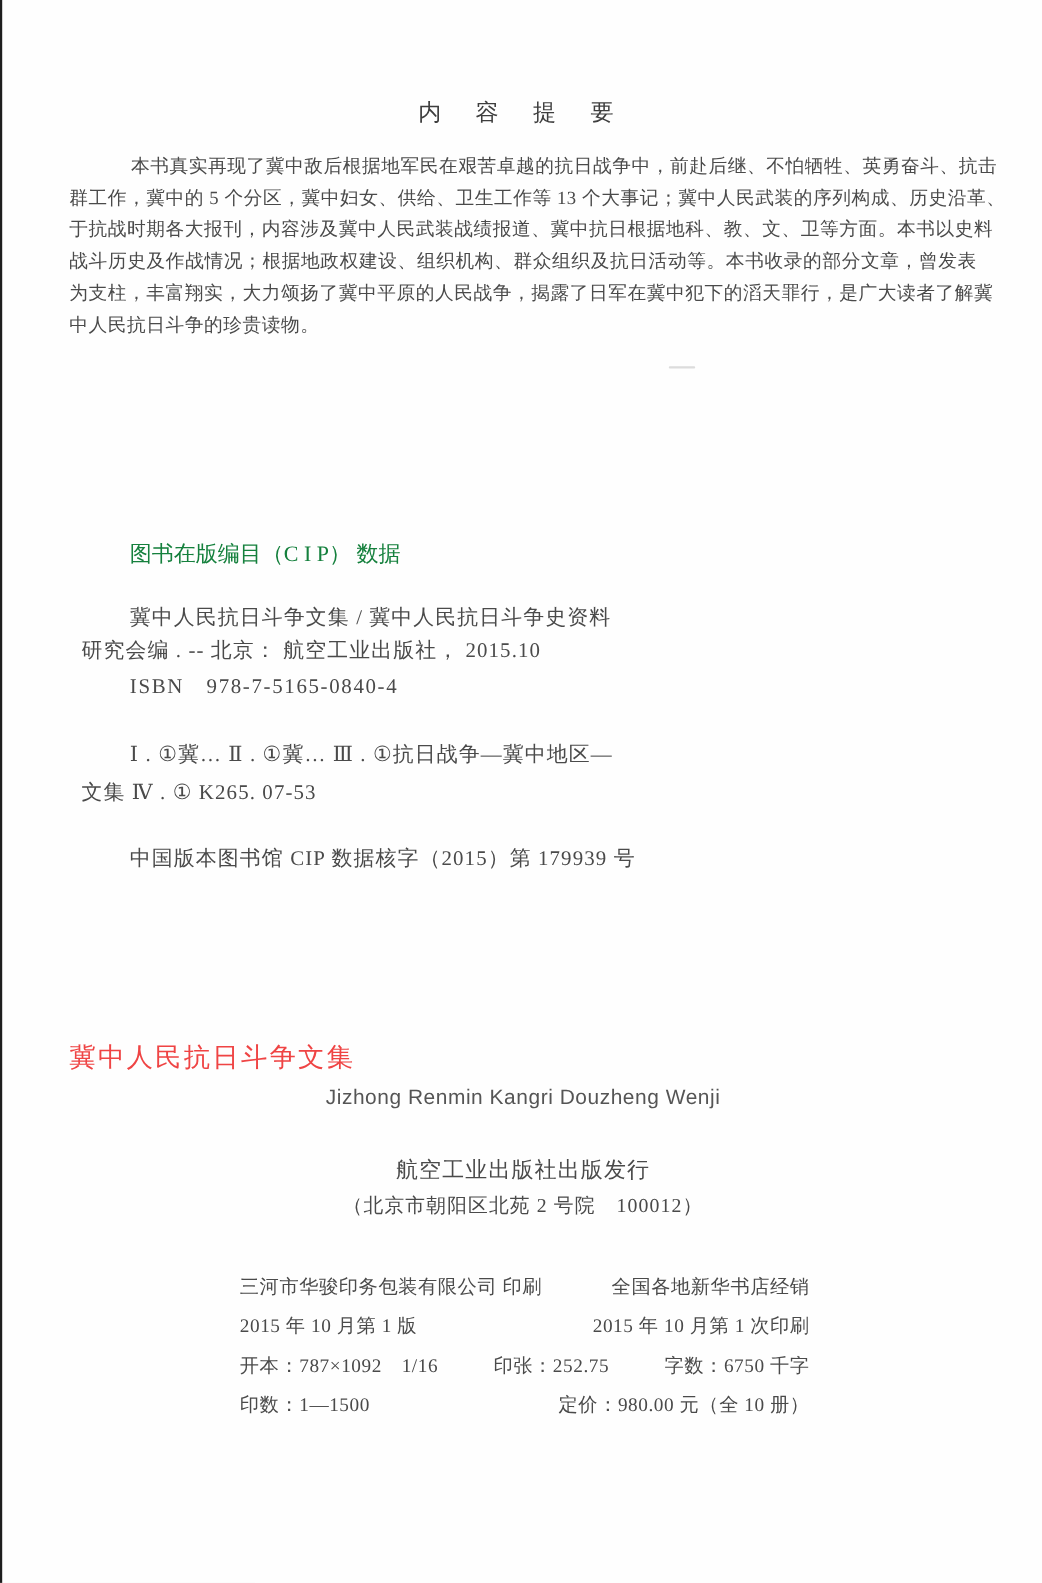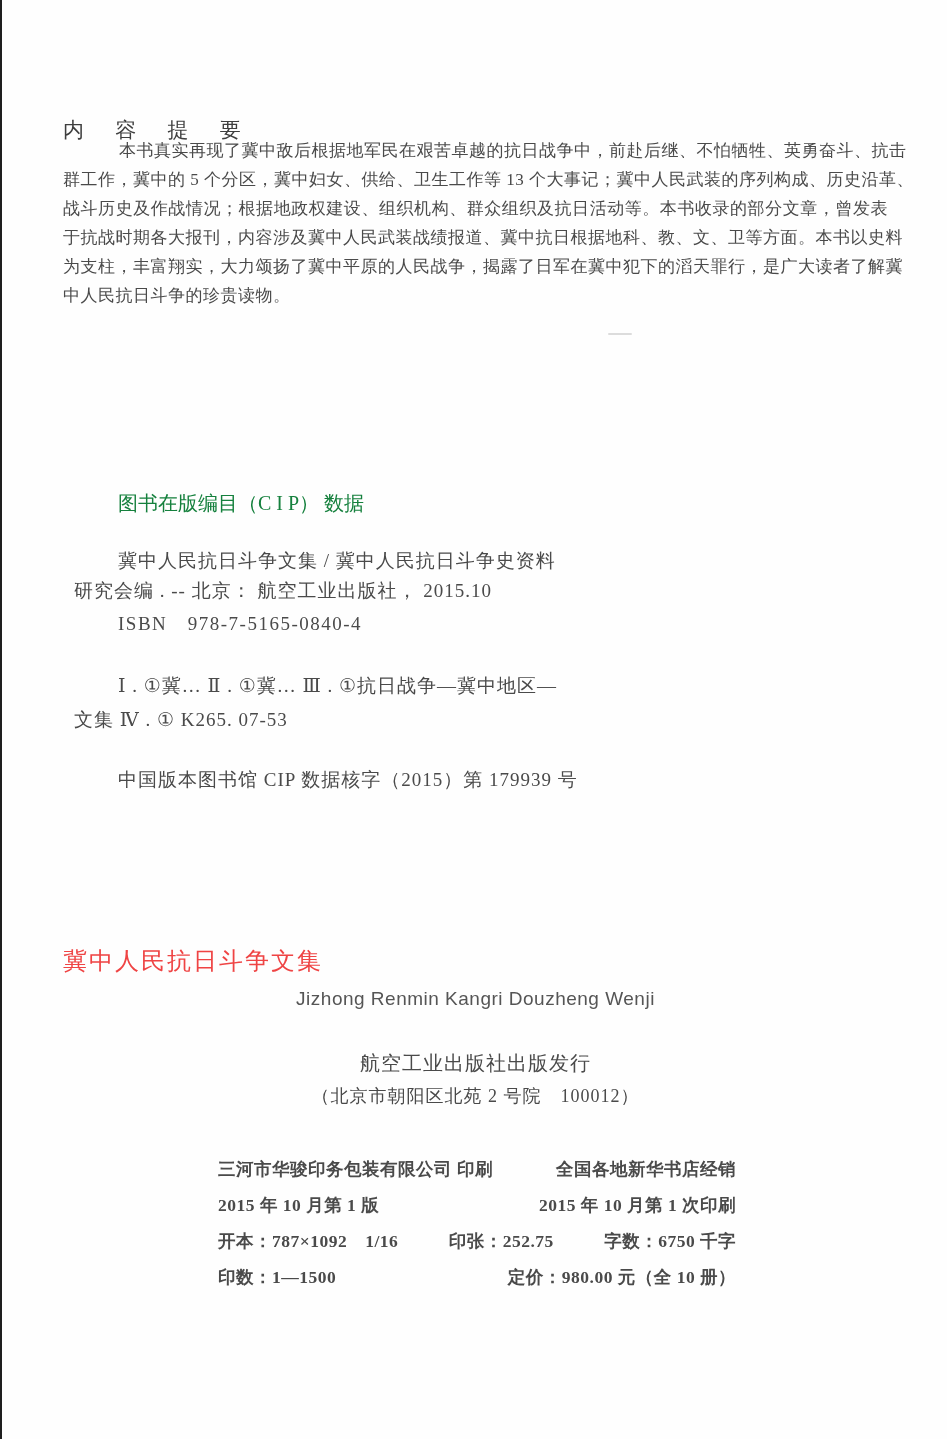--- a/index.html
+++ b/index.html
@@ -27,24 +27,24 @@
     position: absolute;
     left: 608px; top: 333px;
     width: 24px; height: 2px;
     background: #dcdcdc;
     border-radius: 1px;
   }
   .summary-heading {
     position: absolute;
     top: 88px; left: 63px;
     width: 825px;
+    text-align: center;
     font-size: 21px;
     letter-spacing: 13px;
     color: #3e3e3e;
-    margin-top: 28px;
   }
   .summary-para {
     position: absolute;
     top: 136px; left: 63px;
     width: 825px;
     font-size: 17px;
     letter-spacing: 0.5px;
     color: #4a4a4a;
   }
   .summary-line {
@@ -100,21 +100,20 @@
     text-align: center;
     color: #4a4a4a;
   }
   .pub-publisher { top: 1050px; font-size: 20px; letter-spacing: 1px; }
   .pub-address { top: 1084px; font-size: 18px; letter-spacing: 1px; }
   .pub-phone { top: 1121px; font-size: 18px; letter-spacing: 0.5px; }
   .info-block {
     position: absolute;
     left: 218px; top: 1157px;
     width: 518px;
-    font-weight: bold;
   }
   .info-row {
     display: flex;
     justify-content: space-between;
     height: 36px;
     line-height: 24px;
     font-size: 17.5px;
     color: #4a4a4a;
     letter-spacing: 0.5px;
   }
@@ -126,22 +125,22 @@
 <div class="page">
 
   <div class="scan-edge-left"></div>
   <div class="scan-smudge"></div>
 
   <div class="summary-heading">内 容 提 要</div>
 
   <div class="summary-para">
     <div class="summary-line first">本书真实再现了冀中敌后根据地军民在艰苦卓越的抗日战争中，前赴后继、不怕牺牲、英勇奋斗、抗击</div>
     <div class="summary-line">群工作，冀中的 5 个分区，冀中妇女、供给、卫生工作等 13 个大事记；冀中人民武装的序列构成、历史沿革、</div>
+    <div class="summary-line">于抗战时期各大报刊，内容涉及冀中人民武装战绩报道、冀中抗日根据地科、教、文、卫等方面。本书以史料</div>
     <div class="summary-line">战斗历史及作战情况；根据地政权建设、组织机构、群众组织及抗日活动等。本书收录的部分文章，曾发表</div>
-    <div class="summary-line">于抗战时期各大报刊，内容涉及冀中人民武装战绩报道、冀中抗日根据地科、教、文、卫等方面。本书以史料</div>
     <div class="summary-line">为支柱，丰富翔实，大力颂扬了冀中平原的人民战争，揭露了日军在冀中犯下的滔天罪行，是广大读者了解冀</div>
     <div class="summary-line last">中人民抗日斗争的珍贵读物。</div>
   </div>
 
   <div class="cip-heading">图书在版编目（C I P） 数据</div>
   <div class="cip-line cip-l1">冀中人民抗日斗争文集 / 冀中人民抗日斗争史资料</div>
   <div class="cip-line cip-l2">研究会编 . -- 北京： 航空工业出版社， 2015.10</div>
   <div class="cip-line cip-isbn">ISBN　978-7-5165-0840-4</div>
   <div class="cip-line cip-class1">Ⅰ . ①冀… Ⅱ . ①冀… Ⅲ . ①抗日战争—冀中地区—</div>
   <div class="cip-line cip-class2">文集 Ⅳ . ① K265. 07-53</div>

